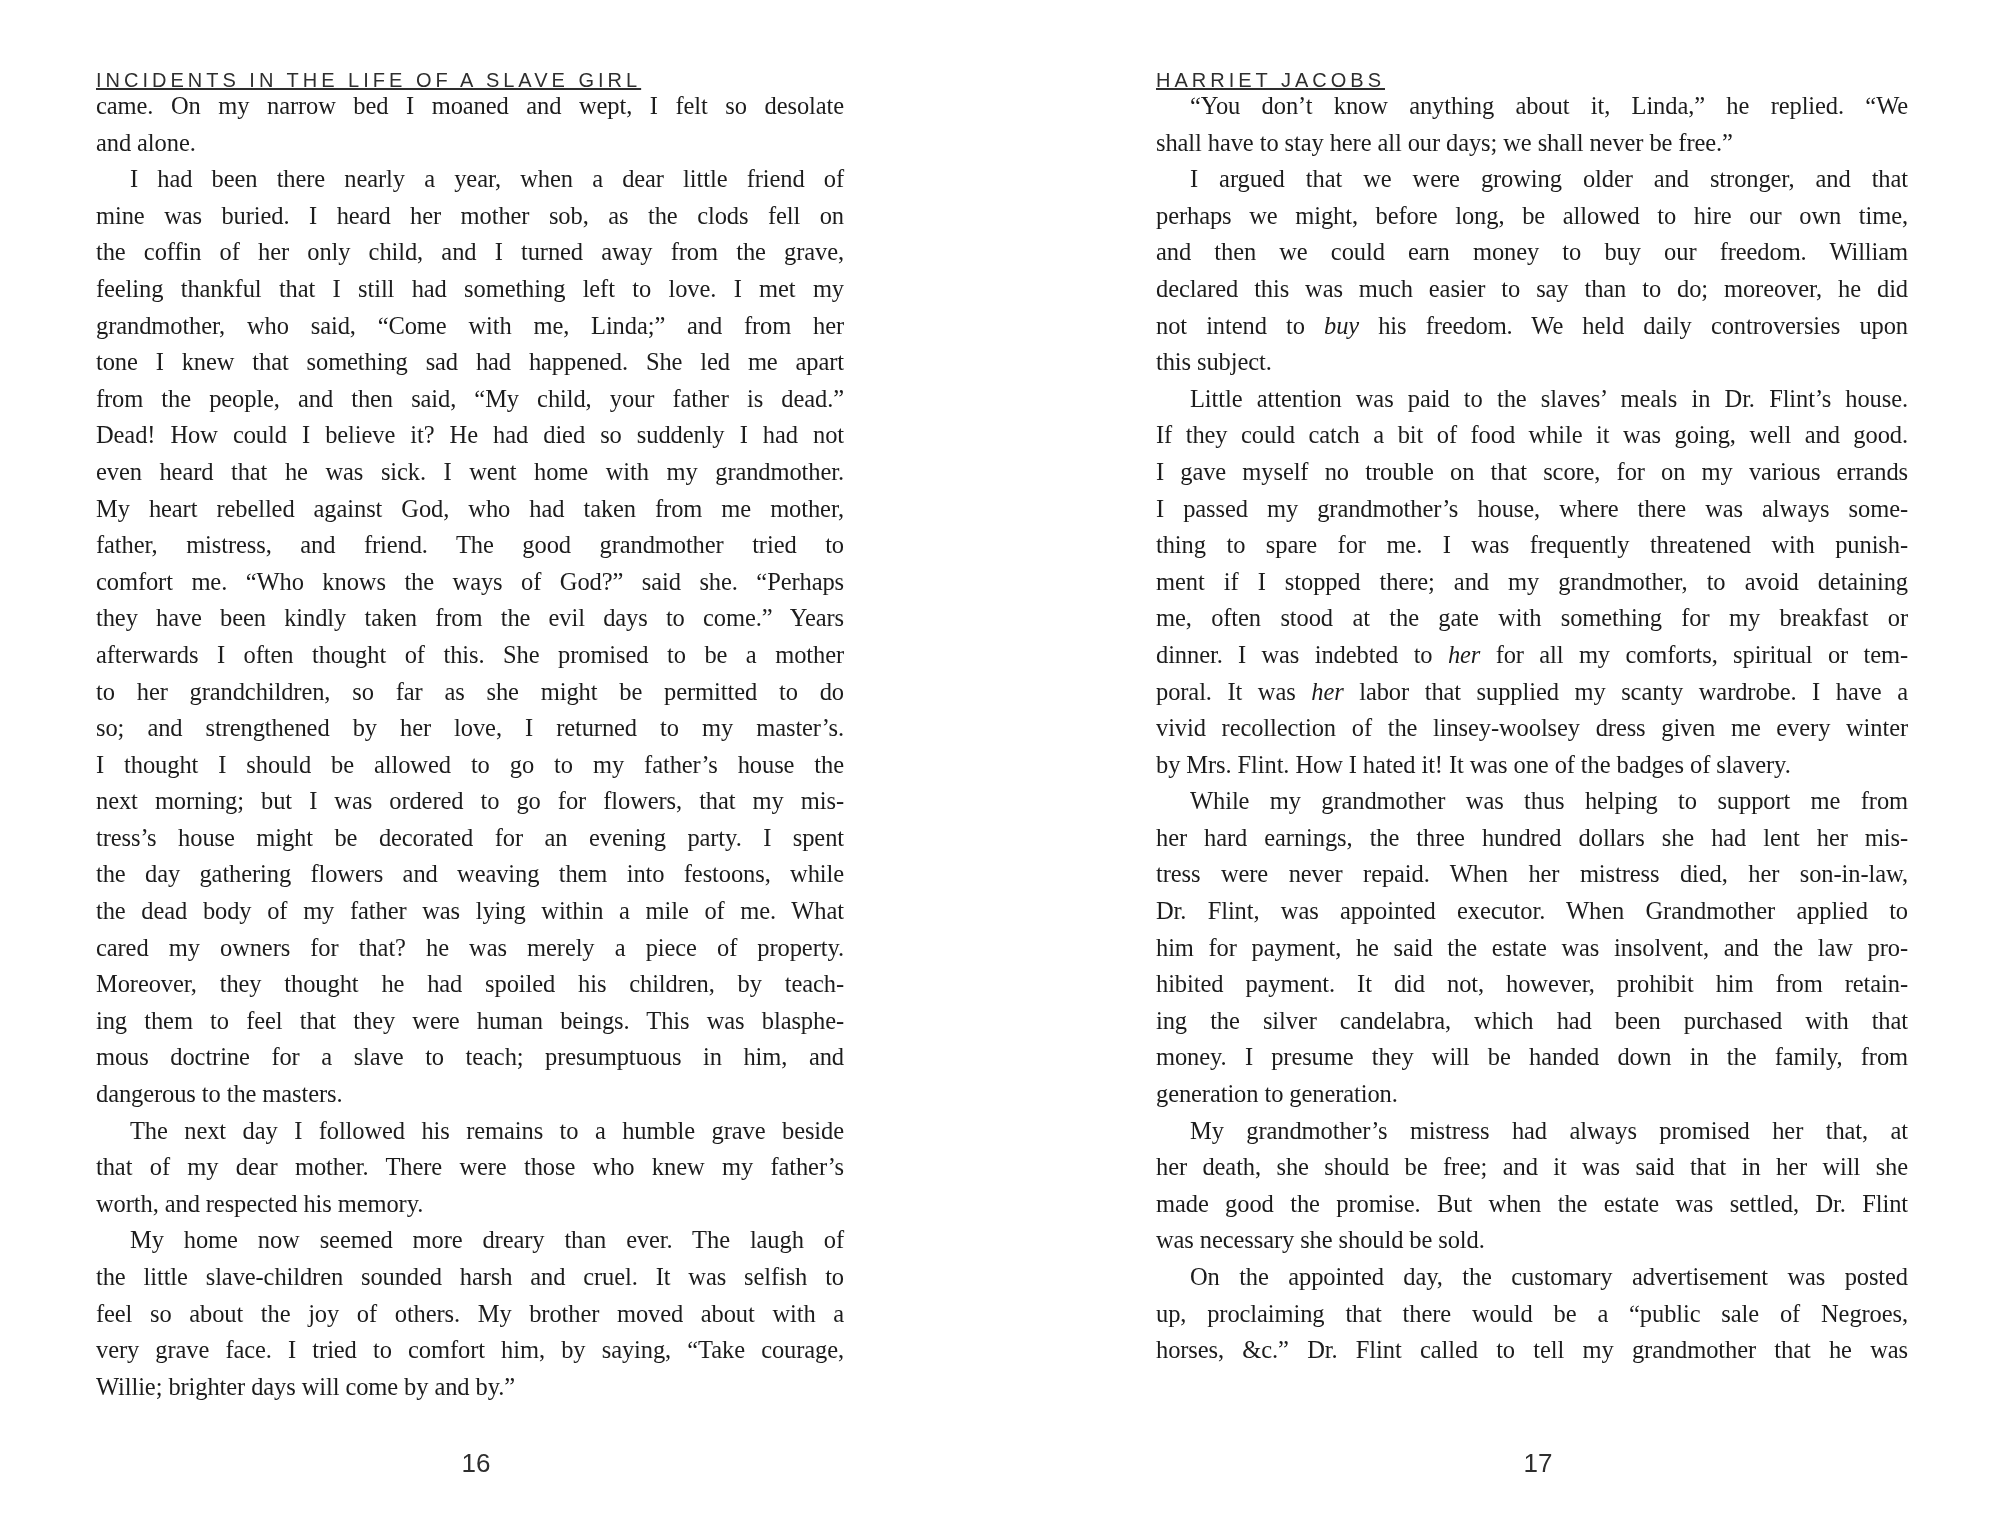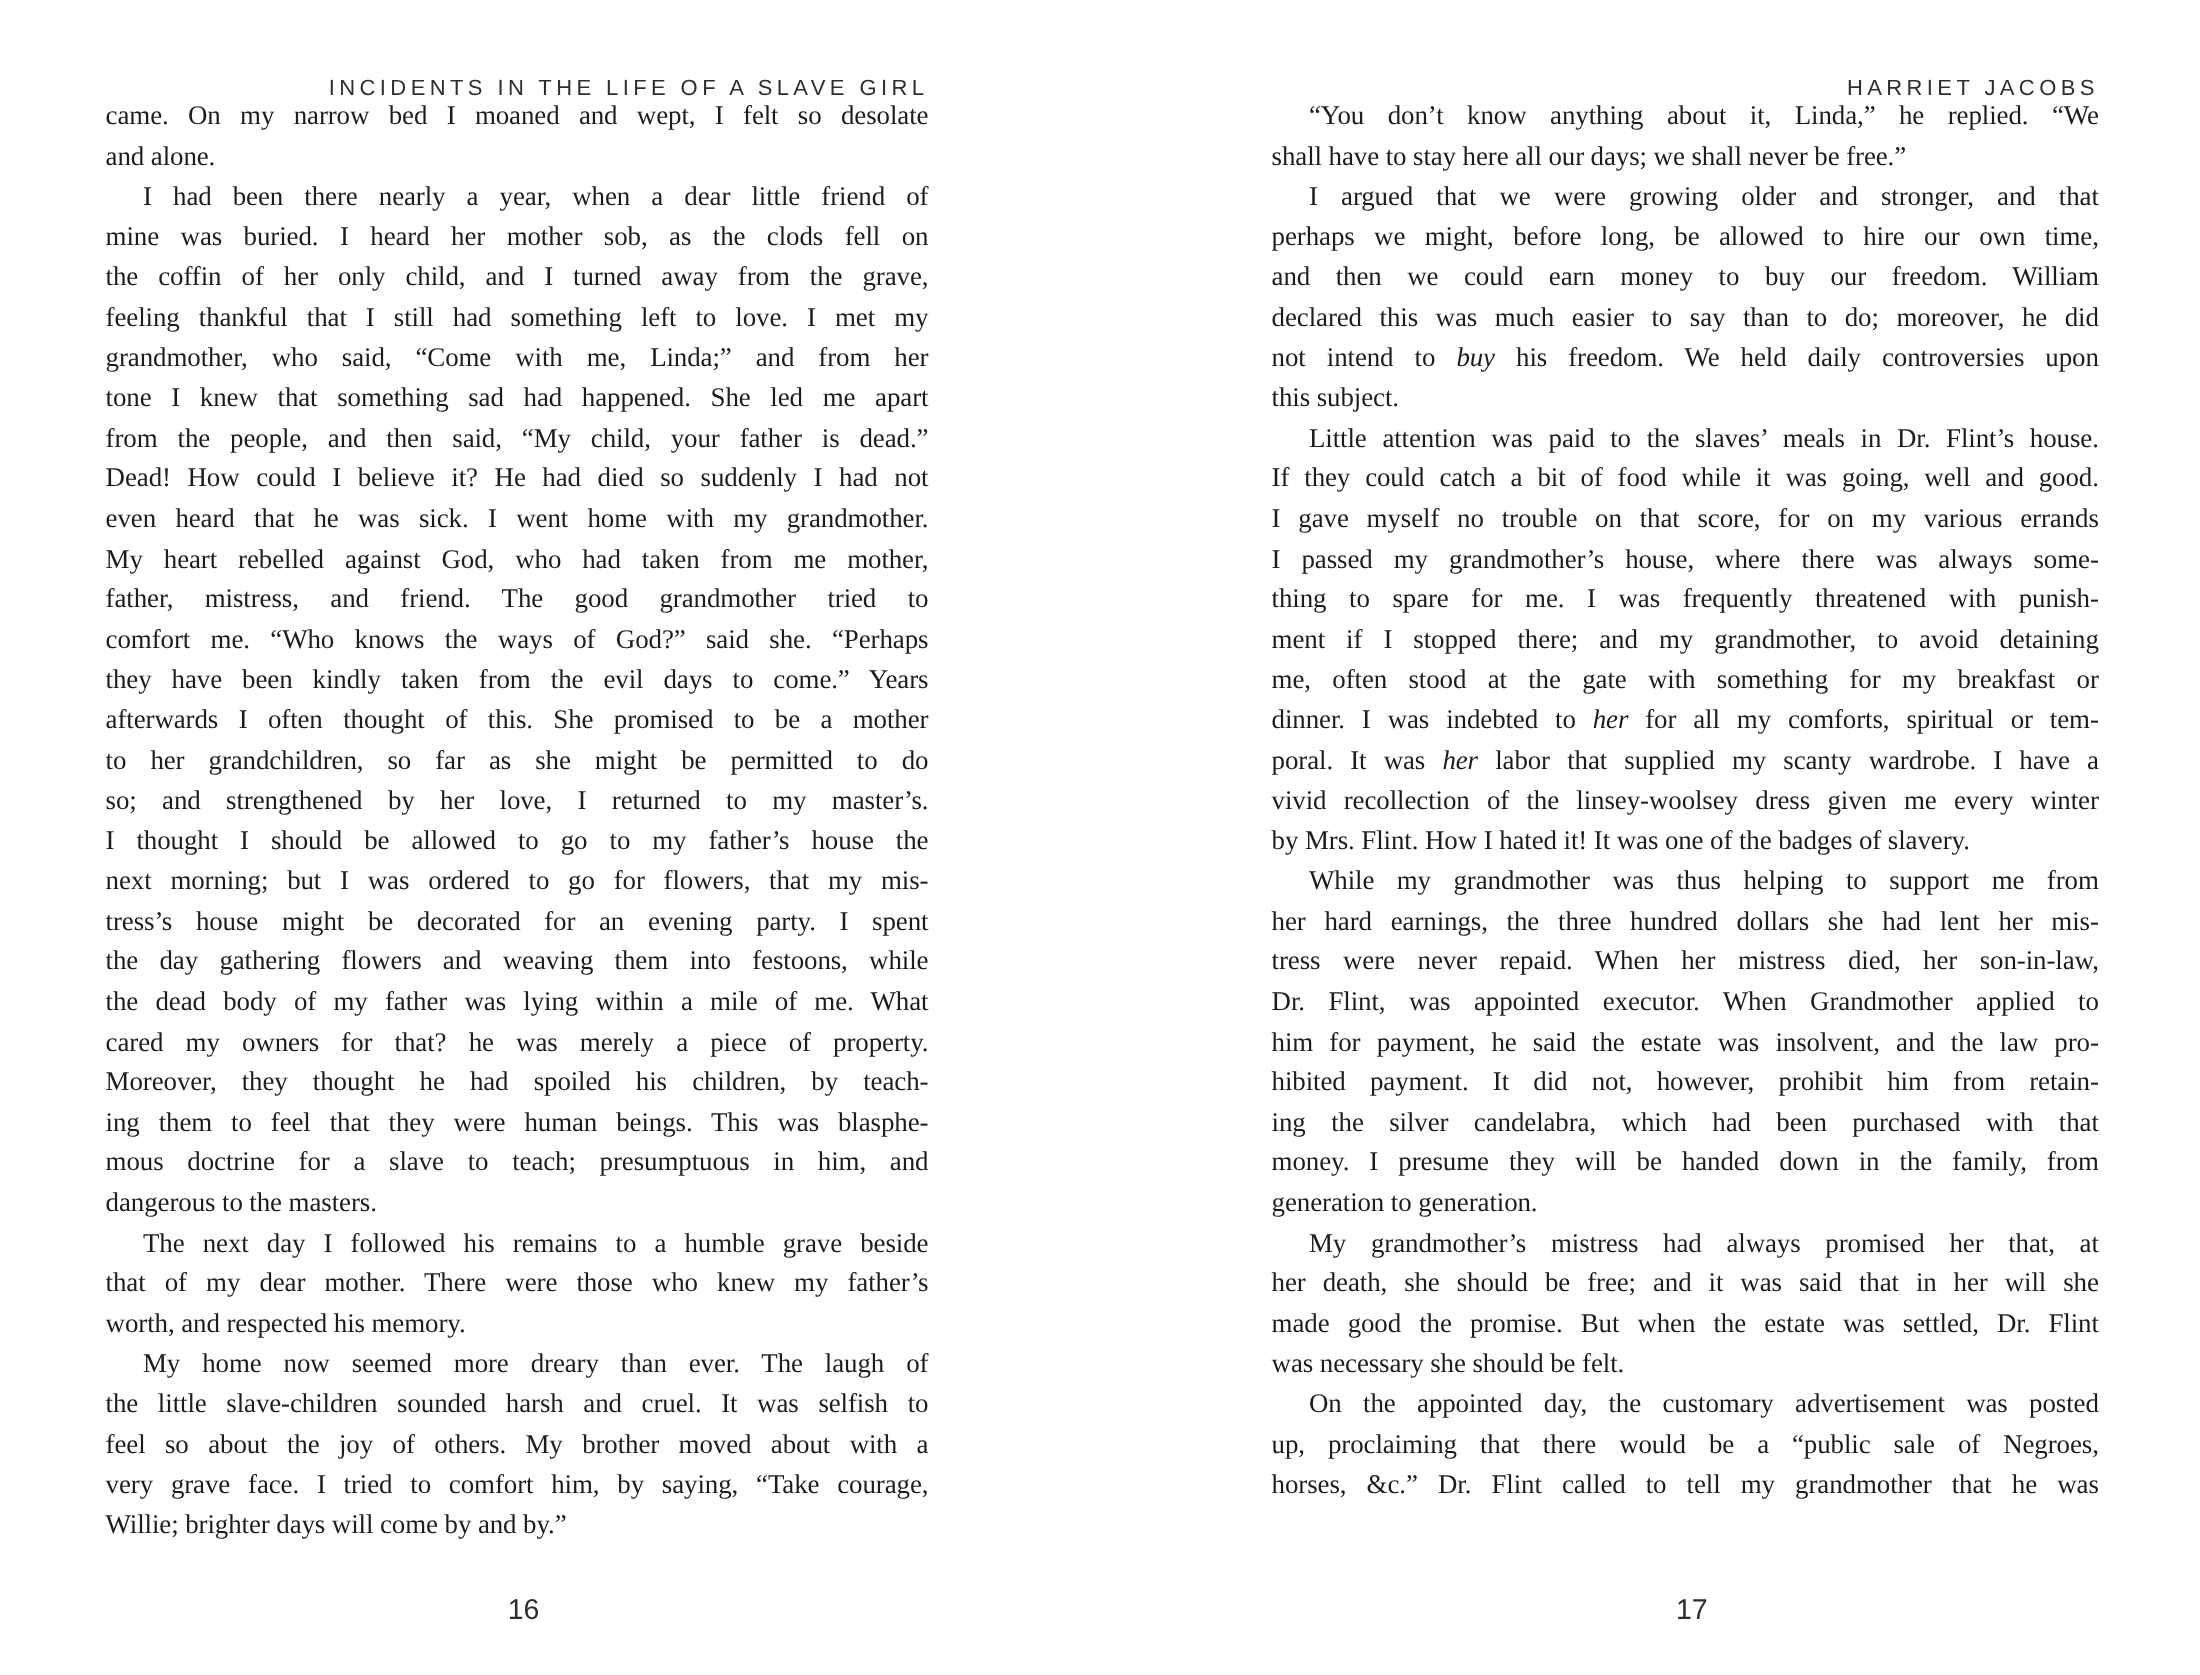--- a/index.html
+++ b/index.html
@@ -17,27 +17,28 @@
     top: 0;
     height: 1523px;
   }
   .page-left  { left: 96px;  width: 748px; }
   .page-right { left: 1156px; width: 752px; }
   .running-head {
     position: absolute;
     top: 69px;
     left: 0;
     right: 0;
-    text-align: right;
+    text-align: left;
     font-family: "Liberation Sans", sans-serif;
     font-size: 20px;
     font-weight: 400;
     letter-spacing: 4px;
     color: #2e2e2e;
     white-space: nowrap;
+    text-decoration: underline;
   }
   .body-text {
     position: absolute;
     top: 88px;
     left: 0;
     right: 0;
     font-size: 24.5px;
     line-height: 36.6px;
     letter-spacing: -0.1px;
   }
@@ -134,19 +135,19 @@
       <div class="line">tress were never repaid. When her mistress died, her son-in-law,</div>
       <div class="line">Dr. Flint, was appointed executor. When Grandmother applied to</div>
       <div class="line">him for payment, he said the estate was insolvent, and the law pro-</div>
       <div class="line">hibited payment. It did not, however, prohibit him from retain-</div>
       <div class="line">ing the silver candelabra, which had been purchased with that</div>
       <div class="line">money. I presume they will be handed down in the family, from</div>
       <div class="line end">generation to generation.</div>
       <div class="line indent">My grandmother’s mistress had always promised her that, at</div>
       <div class="line">her death, she should be free; and it was said that in her will she</div>
       <div class="line">made good the promise. But when the estate was settled, Dr. Flint</div>
-      <div class="line end">was necessary she should be felt.</div>
+      <div class="line end">was necessary she should be sold.</div>
       <div class="line indent">On the appointed day, the customary advertisement was posted</div>
       <div class="line">up, proclaiming that there would be a “public sale of Negroes,</div>
       <div class="line">horses, &amp;c.” Dr. Flint called to tell my grandmother that he was</div>
     </div>
   <div class="page-number">17</div>
 </section>
 
 </body></html>

